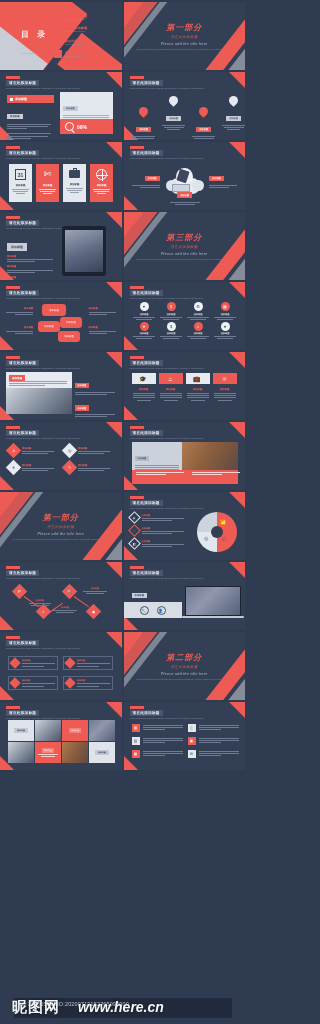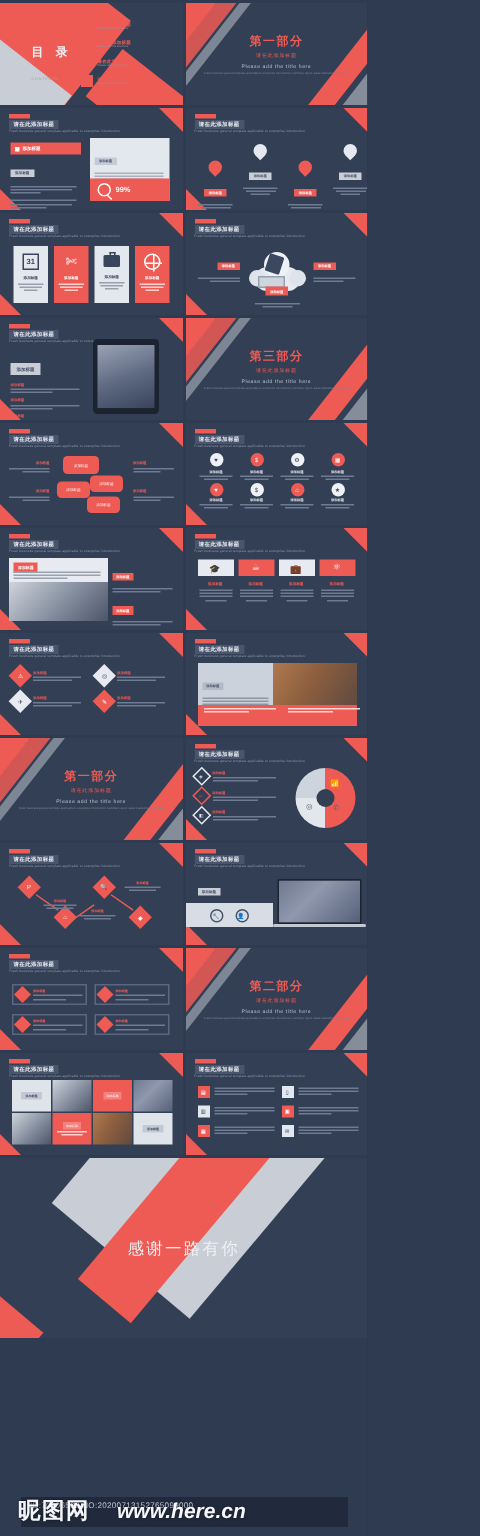--- a/index.html
+++ b/index.html
@@ -38,21 +38,21 @@
             background:#49556c; padding:1px 3px; letter-spacing:.3px; }
   .sdesc { position:absolute; left:6px; top:15px; font-size:2.2px; color:#8995ab; letter-spacing:.1px; }
 
   
   .tri-tr-red { position:absolute; right:0; top:0; width:0;height:0;
       border-top:16px solid #ee5b55; border-left:16px solid transparent; }
   .tri-bl-red { position:absolute; left:0; bottom:0; width:0;height:0;
       border-bottom:14px solid #ee5b55; border-right:14px solid transparent; }
 
   
-  .sec { position:relative; width:100%; height:100%; overflow:hidden; background:#333f54; }
+  .sec { position:relative; width:100%; height:100%; overflow:hidden; background:#333f54;font-style:italic; }
   .sec .d1 { position:absolute; left:-40px; top:-20px; width:22px; height:130px; background:#ee5b55; transform:rotate(38deg); }
   .sec .d2 { position:absolute; left:-14px; top:-30px; width:11px; height:150px; background:#ee5b55; transform:rotate(38deg); opacity:.85;}
   .sec .d3 { position:absolute; left:6px; top:-36px; width:6px; height:150px; background:#c8cdd6; transform:rotate(38deg); opacity:.5;}
   .sec .d4 { position:absolute; right:-6px; top:-30px; width:14px; height:120px; background:#ee5b55; transform:rotate(38deg); }
   .sec .d5 { position:absolute; right:-28px; top:-20px; width:20px; height:120px; background:#c8cdd6; transform:rotate(38deg); opacity:.55;}
   .sec .txt { position:absolute; inset:0; display:flex; flex-direction:column; align-items:center; justify-content:center; }
   .sec .big { color:#ee5b55; font-size:8px; font-weight:700; letter-spacing:1px; }
   .sec .mid { color:#ee5b55; font-size:3.4px; margin-top:2px; letter-spacing:.5px; }
   .sec .eng { color:#b9c2d2; font-size:3.4px; margin-top:3px; letter-spacing:.4px; }
   .sec .tny { color:#78849b; font-size:1.9px; margin-top:2px; text-align:center; line-height:1.5; }
@@ -982,29 +982,20 @@
               <div class="ln" style="width:40px"></div>
               <div class="ln" style="width:40px"></div>
               <div class="ln" style="width:22px"></div>
             </div>
           </div>
       </div>
     </div>
 
   </div>
 
-  <div class="closing slide">
-    <div class="c-red-l"></div>
-
-    <div class="c-grey-r"></div>
-    <div class="c-red-r"></div>
-    <div class="ctxt">
-        <span>感谢一路有你</span>
-      </div>
-  </div>
 
   <div class="wm">
     <div class="bar"></div>
     <div class="idtxt">ID:70906580  NO:20200713152765099000</div>
     <div class="logo">昵图网</div>
     <div class="site">www.here.cn</div>
   </div>
 
 </div>
 

